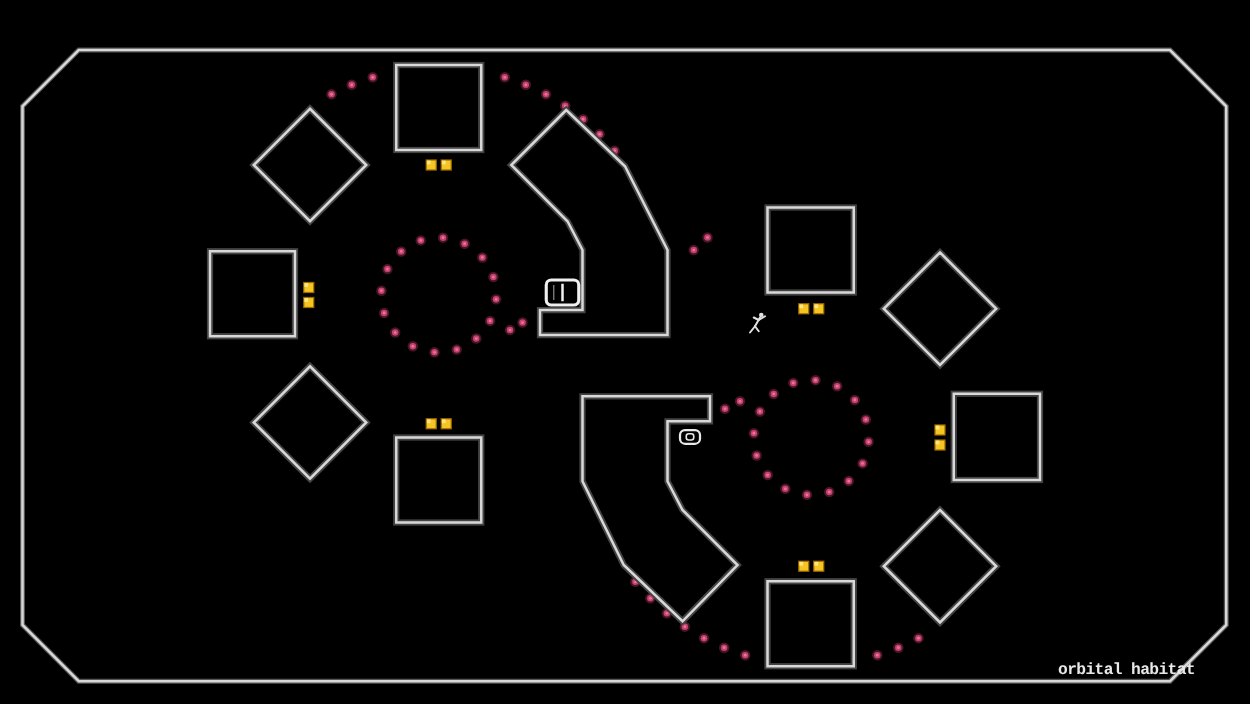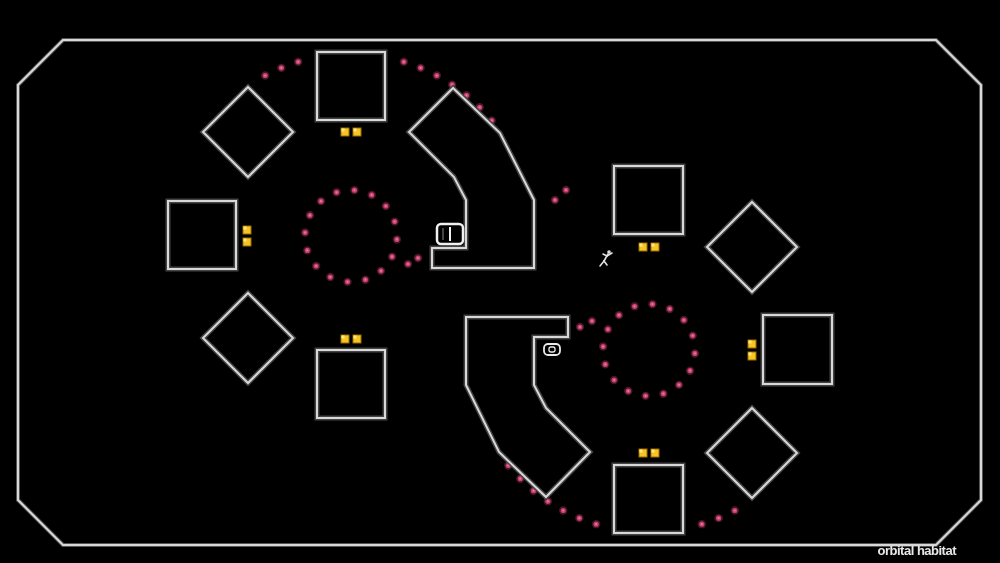--- a/index.html
+++ b/index.html
@@ -1,20 +1,20 @@
 <!DOCTYPE html>
 <html><head>
 <meta charset="utf-8">
 <style>
   html, body { margin: 0; padding: 0; background: #000; }
   body { width: 1000px; height: 563px; overflow: hidden; position: relative; font-family: "DejaVu Sans", sans-serif; }
   #stage { position: absolute; left: 0; top: 0; width: 1000px; height: 563px; }
   .level-name {
-    position: absolute; right: 44px; bottom: 5px;
-    color: #e8e8e8; font-family: Liberation Sans, sans-serif;
+    position: absolute; right: 44px; bottom: 20px;
+    color: #e8e8e8; font-family: Liberation Mono, monospace;
     font-size: 13px; letter-spacing: -0.5px; font-weight: bold;
   }
 </style>
 </head>
 <body>
 
 <svg id="stage" viewBox="0 0 1000 563" xmlns="http://www.w3.org/2000/svg">
   <rect width="1000" height="563" fill="#000"></rect>
   <g id="g-border">
       <polygon points="63,40 936,40 981,85 981,500 936,545 63,545 18,500 18,85" fill="none" stroke="#555" stroke-width="4"></polygon>

